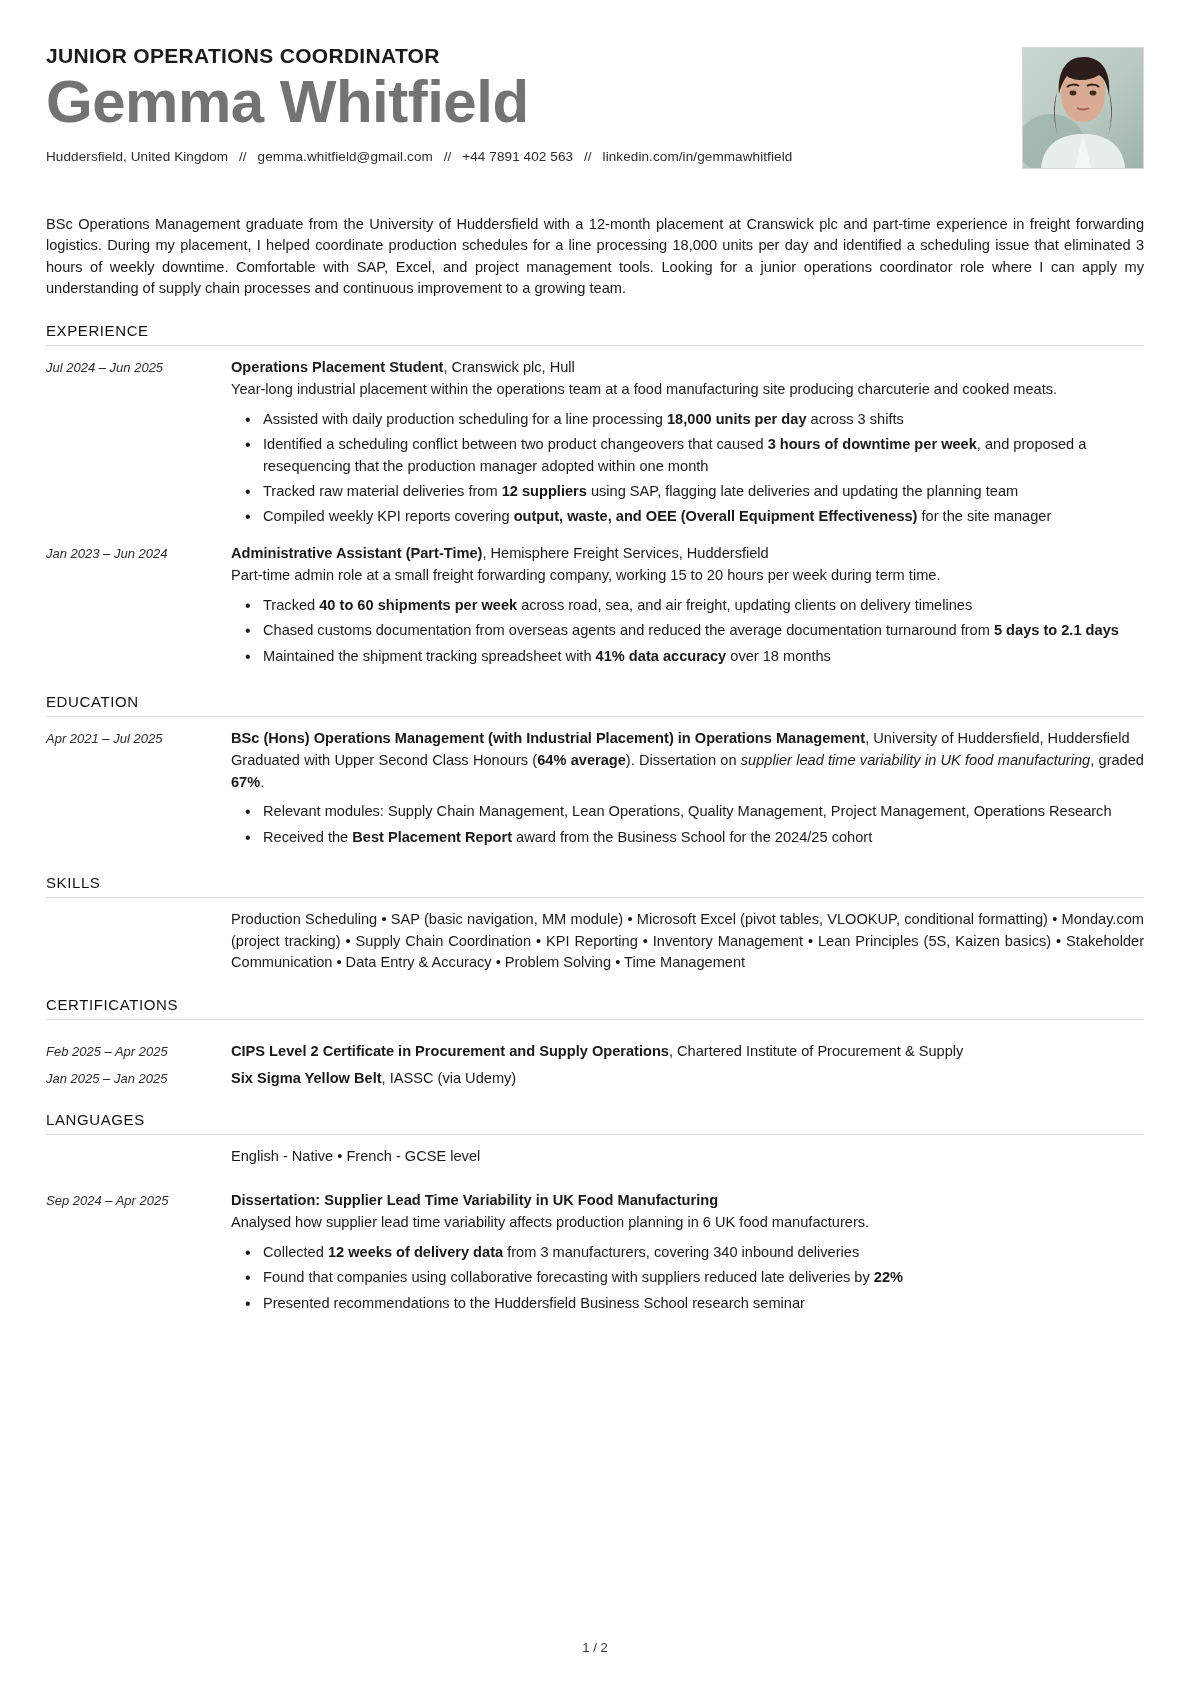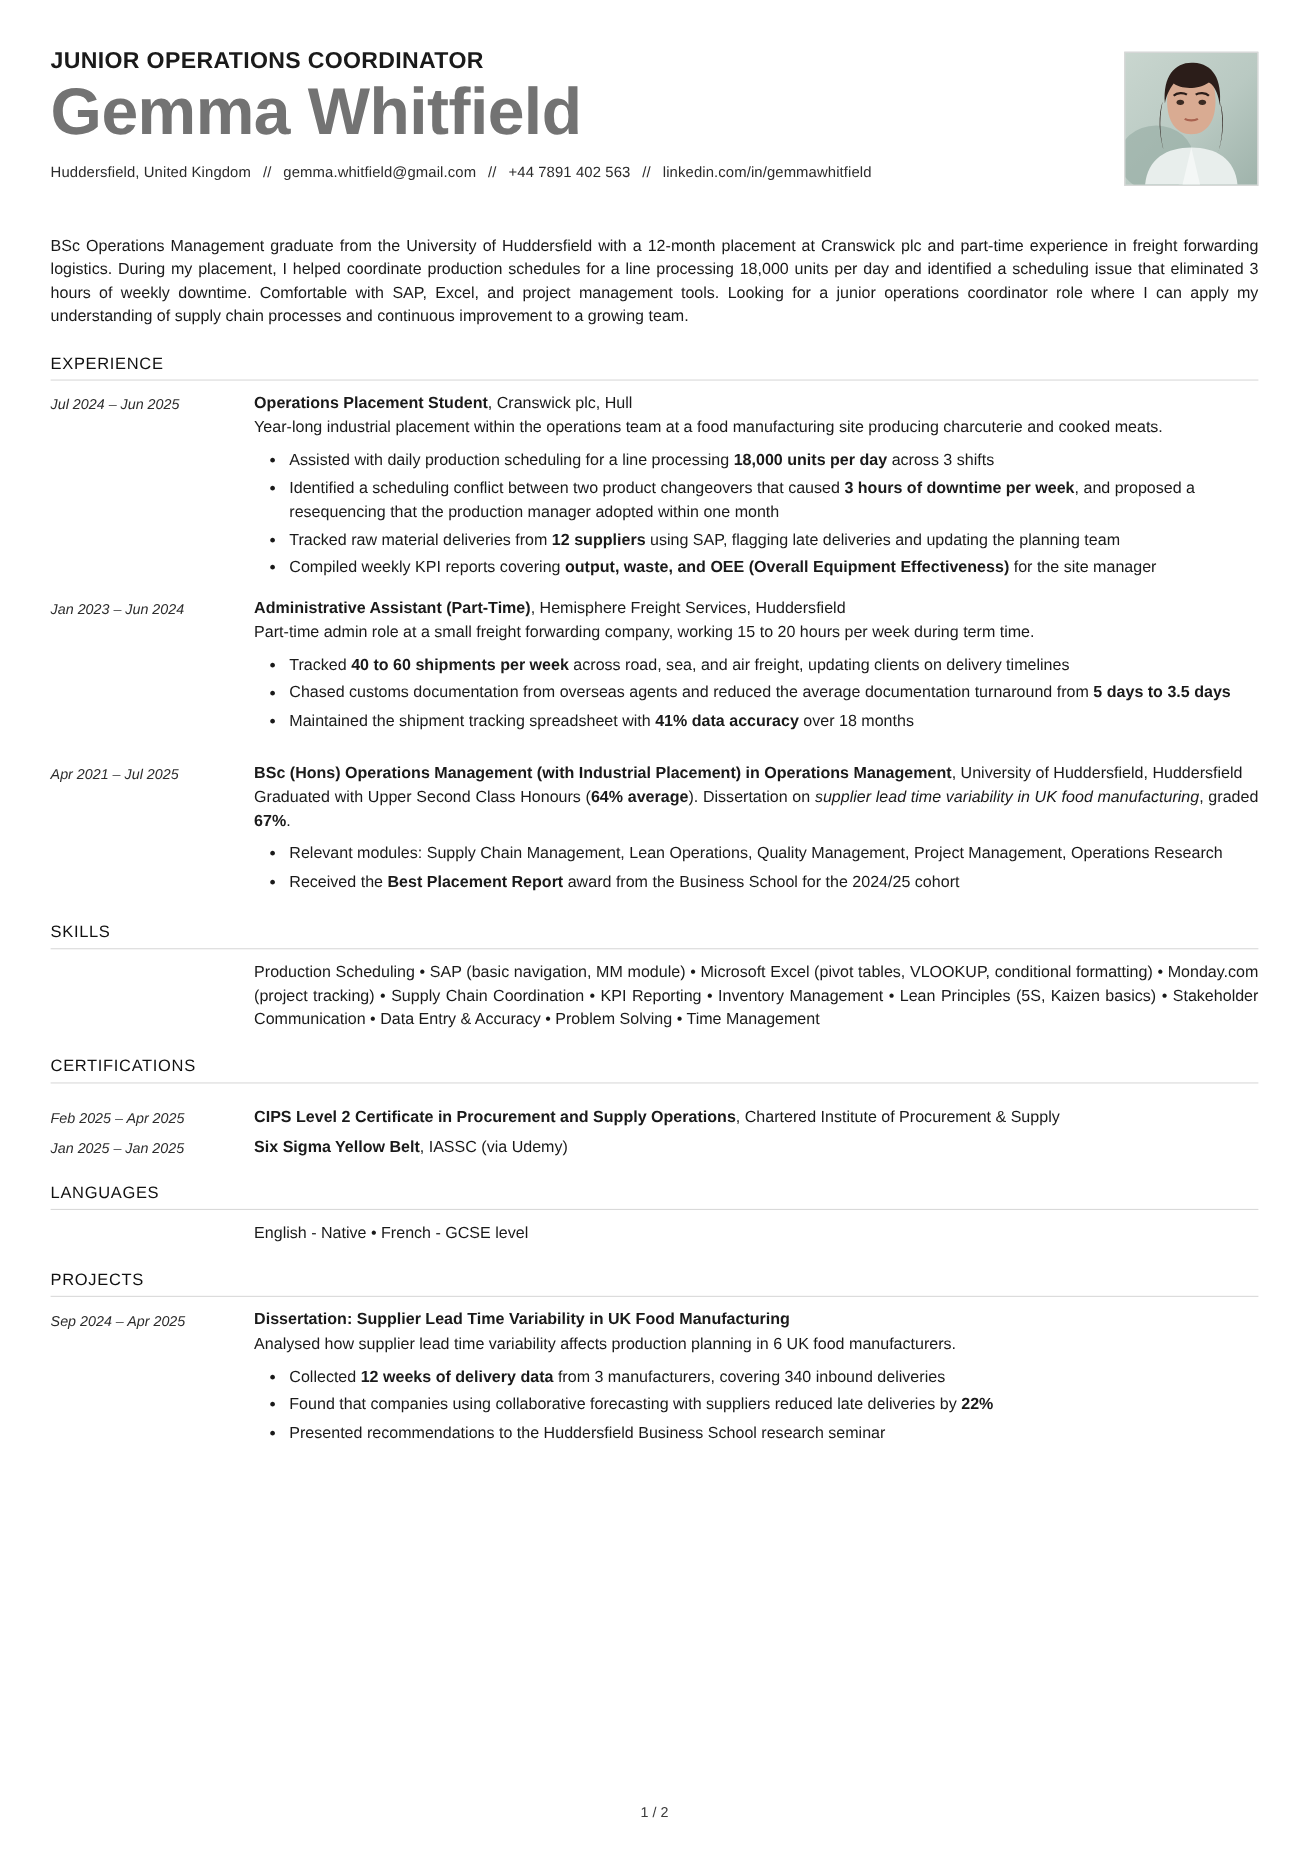--- a/index.html
+++ b/index.html
@@ -230,28 +230,29 @@
 
       <div class="entry">
         <div class="entry-date">Jan 2023 – Jun 2024</div>
         <div class="entry-body">
           <div>
             <span class="entry-heading">Administrative Assistant (Part-Time)</span><span class="entry-sub">, Hemisphere Freight Services, Huddersfield</span>
           </div>
           <div class="entry-desc">Part-time admin role at a small freight forwarding company, working 15 to 20 hours per week during term time.</div>
           <ul class="bullets">
             <li>Tracked <b class="bd">40 to 60 shipments per week</b> across road, sea, and air freight, updating clients on delivery timelines</li>
-            <li>Chased customs documentation from overseas agents and reduced the average documentation turnaround from <b class="bd">5 days to 3.5 days</b></li>
+            <li>Chased customs documentation from overseas agents and reduced the average documentation turnaround from <b class="bd">5 days to 2.1 days</b></li>
             <li>Maintained the shipment tracking spreadsheet with <b class="bd">41% data accuracy</b> over 18 months</li>
           </ul>
         </div>
       </div>
     </div>
 
     <div class="section">
+      <div class="section-title">EDUCATION</div>
       <div class="entry">
         <div class="entry-date">Apr 2021 – Jul 2025</div>
         <div class="entry-body">
           <div>
             <span class="entry-heading">BSc (Hons) Operations Management (with Industrial Placement) in Operations Management</span><span class="entry-sub">, University of Huddersfield, Huddersfield</span>
           </div>
           <div class="entry-desc">Graduated with Upper Second Class Honours (<b class="bd">64% average</b>). Dissertation on <i class="it">supplier lead time variability in UK food manufacturing</i>, graded <b class="bd">67%</b>.</div>
           <ul class="bullets">
             <li>Relevant modules: Supply Chain Management, Lean Operations, Quality Management, Project Management, Operations Research</li>
             <li>Received the <b class="bd">Best Placement Report</b> award from the Business School for the 2024/25 cohort</li>
@@ -286,21 +287,20 @@
 
     <div class="section">
       <div class="section-title">LANGUAGES</div>
       <div class="entry">
         <div class="entry-date"></div>
         <div class="entry-body lang-body">English - Native • French - GCSE level</div>
       </div>
     </div>
 
     <div class="section">
-      <div class="section-title">PROJECTS</div>
       <div class="entry">
         <div class="entry-date">Sep 2024 – Apr 2025</div>
         <div class="entry-body">
           <div class="entry-heading">Dissertation: Supplier Lead Time Variability in UK Food Manufacturing</div>
           <div class="entry-desc">Analysed how supplier lead time variability affects production planning in 6 UK food manufacturers.</div>
           <ul class="bullets">
             <li>Collected <b class="bd">12 weeks of delivery data</b> from 3 manufacturers, covering 340 inbound deliveries</li>
             <li>Found that companies using collaborative forecasting with suppliers reduced late deliveries by <b class="bd">22%</b></li>
             <li>Presented recommendations to the Huddersfield Business School research seminar</li>
           </ul>

